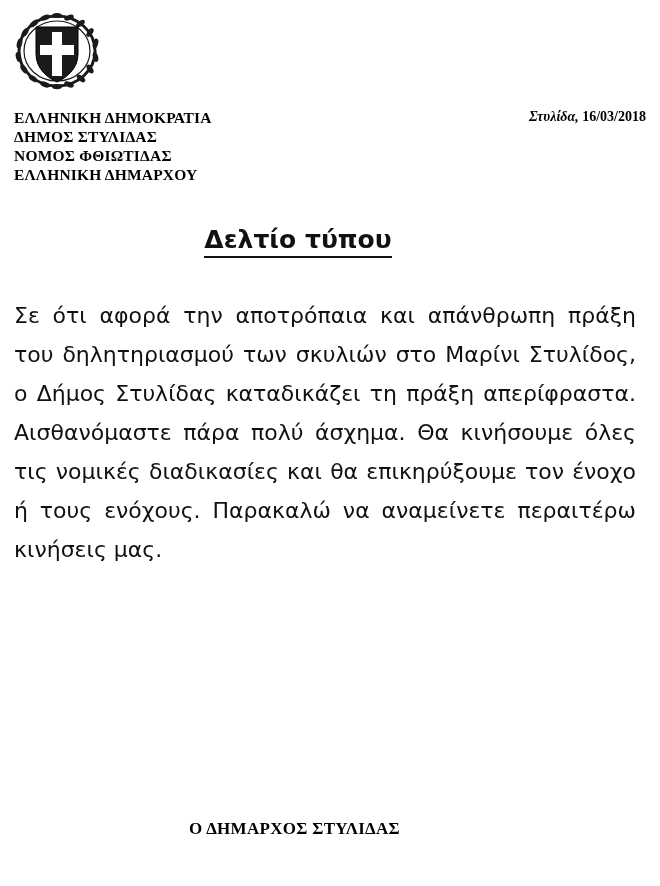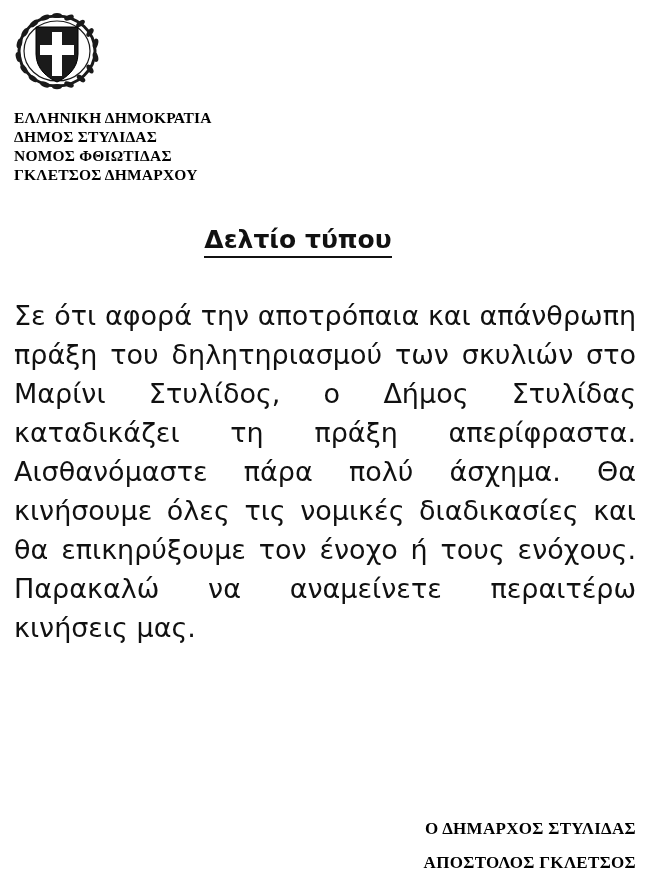--- a/index.html
+++ b/index.html
@@ -87,34 +87,34 @@
     padding-bottom: 2px;
   }
 
   
   .body-text {
     position: absolute;
     top: 296px;
     left: 14px;
     width: 622px;
     font-family: "DejaVu Sans", sans-serif;
-    font-size: 27px;
+    font-size: 22px;
     line-height: 39px;
     text-align: justify;
     color: #111;
     letter-spacing: 0px;
   }
 
   
   .signature {
     position: absolute;
-    right: 24px;
+    right: 51px;
     top: 812px;
     width: 420px;
-    text-align: right;
+    text-align: left;
     font-family: "Liberation Serif", serif;
   }
   .sig-line {
     font-size: 17px;
     font-weight: bold;
     letter-spacing: 0.3px;
     line-height: 34px;
     white-space: nowrap;
   }
   .clear { clear: both; }
@@ -159,29 +159,34 @@
 
       <path d="M38 20 L48 20 L48 33 L60 33 L60 43 L48 43 L48 64 L38 64 L38 43 L26 43 L26 33 L38 33 Z" fill="#ffffff"></path>
     </svg>
   </div>
 
   <div class="header">
     <div class="header-left">
       <div class="org-line">ΕΛΛΗΝΙΚΗ ΔΗΜΟΚΡΑΤΙΑ</div>
       <div class="org-line">ΔΗΜΟΣ ΣΤΥΛΙΔΑΣ</div>
       <div class="org-line">ΝΟΜΟΣ ΦΘΙΩΤΙΔΑΣ</div>
-      <div class="org-line">ΓΚΛΕΤΣΟΣ ΔΗΜΑΡΧΟΥ</div>
+      <div class="org-line">ΕΛΛΗΝΙΚΗ ΔΗΜΑΡΧΟΥ</div>
+    </div>
+    <div class="header-right">
+      <div class="place-date">
+        <span class="pl">Στυλίδα,</span>
+        <span>16/03/2018</span>
+      </div>
     </div>
     <div class="clear"></div>
   </div>
 
   <div class="title">
     <span>Δελτίο τύπου</span>
   </div>
 
   <div class="body-text">Σε ότι αφορά την αποτρόπαια και απάνθρωπη πράξη του δηλητηριασμού των σκυλιών στο Μαρίνι Στυλίδος, ο Δήμος Στυλίδας καταδικάζει τη πράξη απερίφραστα. Αισθανόμαστε πάρα πολύ άσχημα. Θα κινήσουμε όλες τις νομικές διαδικασίες και θα επικηρύξουμε τον ένοχο ή τους ενόχους. Παρακαλώ να αναμείνετε περαιτέρω κινήσεις μας.</div>
 
   <div class="signature">
     <div class="sig-line">Ο ΔΗΜΑΡΧΟΣ ΣΤΥΛΙΔΑΣ</div>
-    <div class="sig-line">ΑΠΟΣΤΟΛΟΣ ΓΚΛΕΤΣΟΣ</div>
   </div>
 
 </div>
 
 </body></html>

